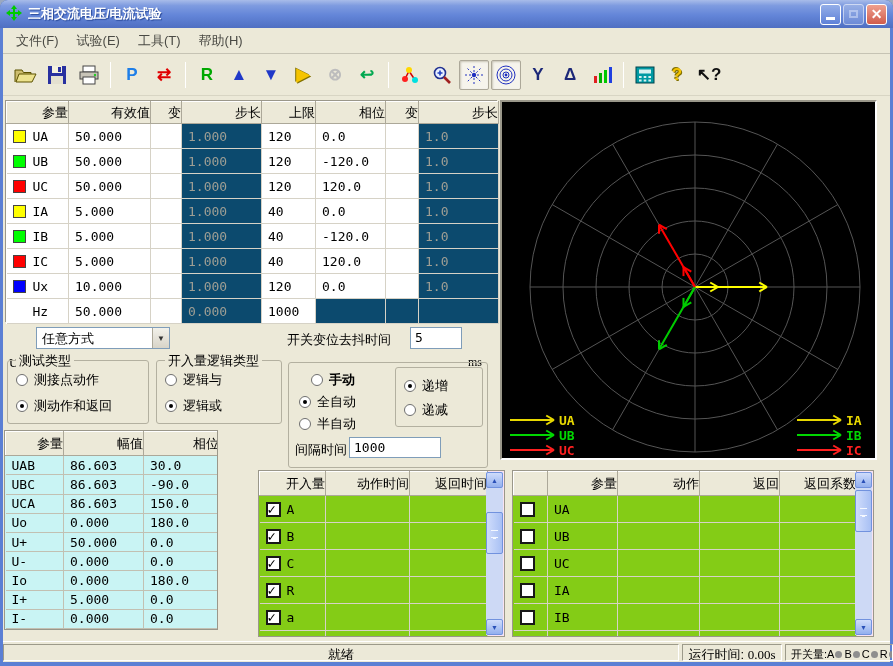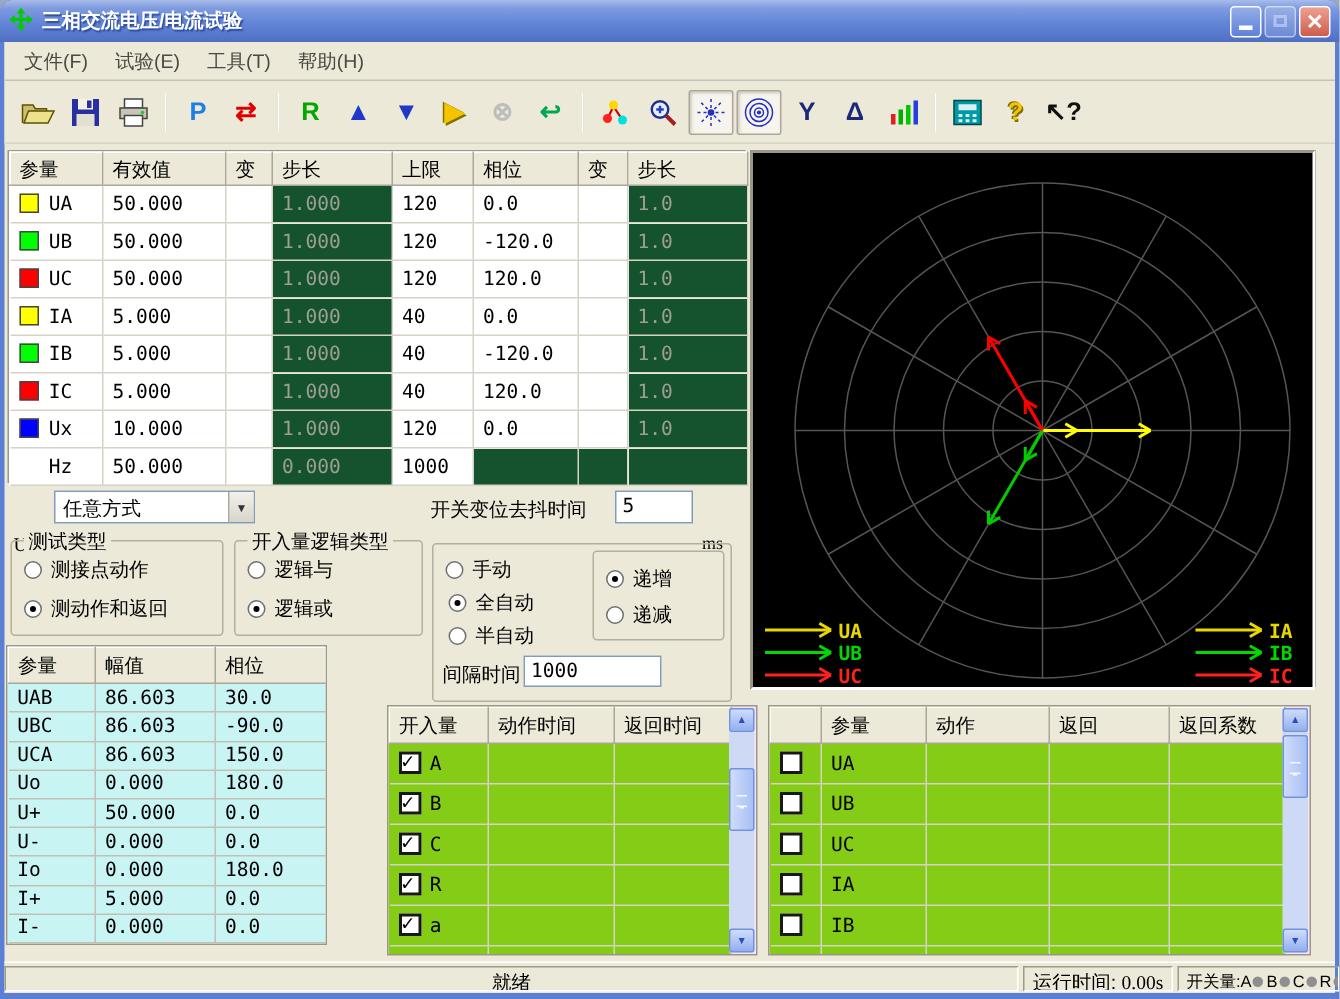--- a/index.html
+++ b/index.html
@@ -26,28 +26,28 @@
   .toolbar{ position:absolute; left:3px; top:54px; width:887px; height:42px; background:#ece9d8;
     display:flex; align-items:center; padding-left:6px; border-bottom:1px solid #d8d5c4; }
   .tb-btn{ width:30px; height:30px; display:flex; align-items:center; justify-content:center; margin:0 1px; }
   .tb-btn.pressed{ border:1px solid #aca899; background:#f6f4ec;
     box-shadow:inset 1px 1px 2px #c9c6b8; border-radius:2px; }
   .tb-sep{ width:1px; height:26px; background:#aca899; border-right:1px solid #fff; margin:0 5px; }
   .tb-glyph{ font-weight:bold; font-size:17px; line-height:1; }
   
   .panel{ position:absolute; }
   table.grid{ border-collapse:collapse; table-layout:fixed; width:100%; height:100%; background:#fff; }
-  table.grid th{ background:#ece9d8; font-weight:normal; text-align:left; padding-left:6px;
+  table.grid th{ background:#ece9d8; font-weight:normal; text-align:right; padding-left:6px;
     border-right:1px solid #aca899; border-bottom:1px solid #aca899;
     border-top:1px solid #fff; border-left:1px solid #fff; font-size:13px; white-space:nowrap; overflow:hidden; }
   table.grid td{ border-right:1px solid #d6d2c6; border-bottom:1px solid #d6d2c6;
     padding-left:6px; font-family:"DejaVu Sans Mono", monospace; font-size:13px; white-space:nowrap; overflow:hidden; }
   #main-table{ left:5px; top:100px; width:492px; height:222px; border:1px solid #9a978a; background:#fff; }
   #main-table tr{ height:25px; } #main-table tr.hdr{ height:22px; }
-  td.cream{ background:#14532d; color:#9e9e94; }
+  td.cream{ background:#0c4a6e; color:#9e9e94; }
   .swatch{ display:inline-block; width:13px; height:13px; border:1px solid #444;
     vertical-align:-2px; margin-right:7px; }
   .swatch.blank{ visibility:hidden; }
   
   .lbl{ position:absolute; white-space:nowrap; }
   .input{ position:absolute; background:#fff; border:1px solid #7f9db9; padding:2px 4px;
     font-family:"DejaVu Sans Mono", monospace; font-size:13px; }
   .combo{ position:absolute; background:#fff; border:1px solid #7f9db9; display:flex; }
   .combo .val{ flex:1; padding:2px 5px; white-space:nowrap; overflow:hidden; }
   .combo .drop{ width:17px; background:linear-gradient(180deg,#f2f1ea,#d8d4c8);
@@ -394,21 +394,21 @@
       <span class="radio" data-checked="false"></span>
       <span>逻辑与</span>
     </div>
     <div class="radio-row" style="left:8px; top:36px;">
       <span class="radio" data-checked="true"></span>
       <span>逻辑或</span>
     </div>
   </div>
 
   <div class="groupbox" style="left:288px; top:362px; width:200px; height:106px;">
-    <div class="radio-row" style="left:8px; top:8px;">
+    <div class="radio-row" style="left:22px; top:8px;font-weight:bold;">
       <span class="radio" data-checked="false"></span>
       <span>手动</span>
     </div>
     <div class="radio-row" style="left:10px; top:30px;">
       <span class="radio" data-checked="true"></span>
       <span>全自动</span>
     </div>
     <div class="radio-row" style="left:10px; top:52px;">
       <span class="radio" data-checked="false"></span>
       <span>半自动</span>

